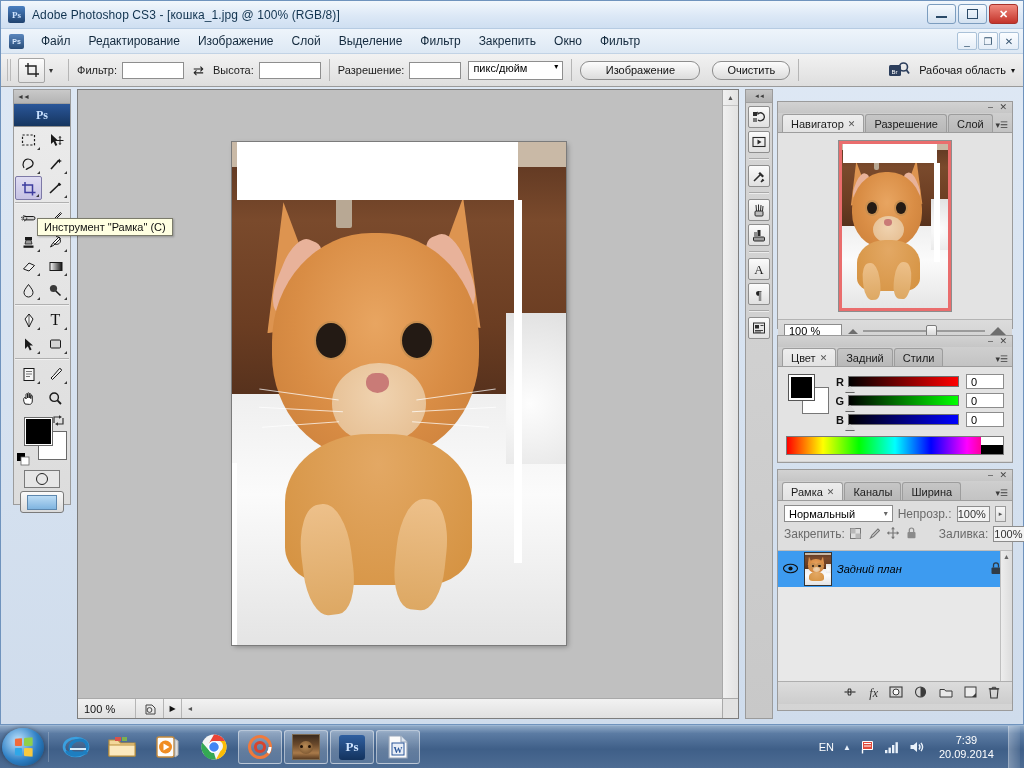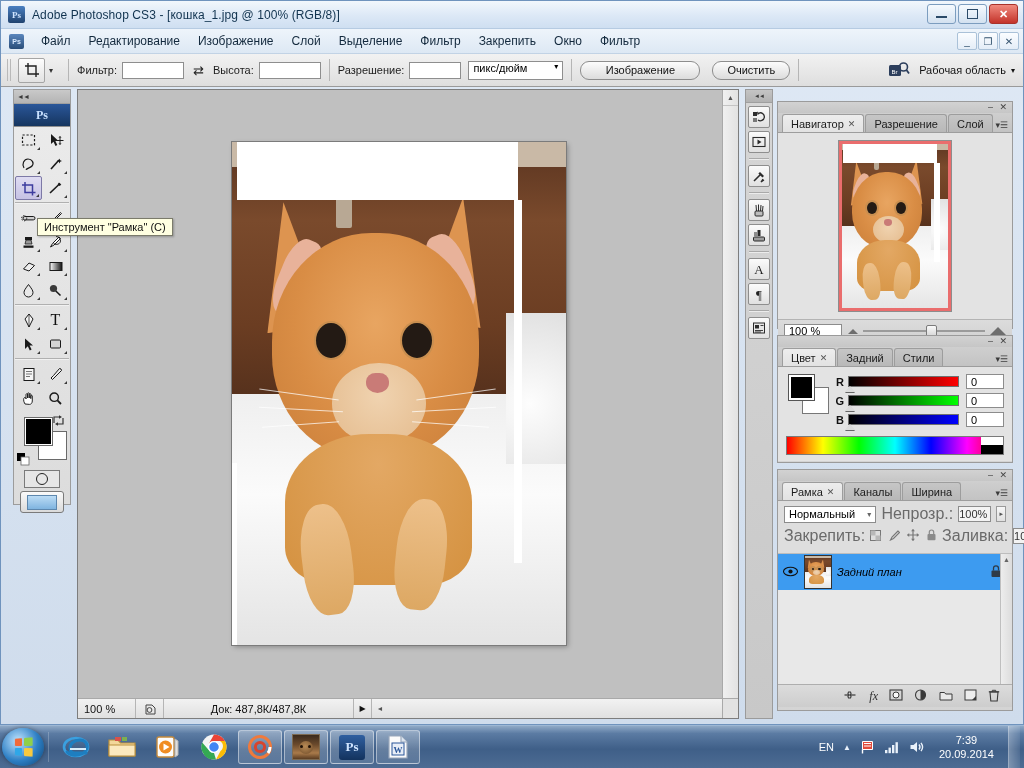--- a/index.html
+++ b/index.html
@@ -255,21 +255,21 @@
     background:linear-gradient(90deg,#ff0000,#ffff00,#00ff00,#00ffff,#0000ff,#ff00ff,#ff0000);}
   .spec-end{position:absolute;right:0;top:0;width:22px;height:100%;
     background:linear-gradient(180deg,#fff 0 50%,#000 50% 100%);}
 
   
   .lay-ctl{background:#dedede;padding:4px 6px;border-bottom:1px solid #bdbdbd;}
   .lay-row{display:flex;align-items:center;gap:5px;margin-bottom:4px;}
   .blend-sel{width:118px;height:17px;border:1px solid #8c8c8c;background:#fff;
     font-size:11px;display:flex;align-items:center;justify-content:space-between;
     padding:0 4px;box-sizing:border-box;}
-  .small-lbl{font-size:16px;color:#6a6a6a;}
+  .small-lbl{font-size:12px;color:#6a6a6a;}
   .numbox{width:36px;height:16px;border:1px solid #8c8c8c;background:#f3f3f3;font-size:11px;
     display:flex;align-items:center;justify-content:flex-end;padding-right:3px;box-sizing:border-box;color:#333;}
   .tiny-arrow{font-size:7px;color:#555;border:1px solid #9a9a9a;width:12px;height:16px;
     display:flex;align-items:center;justify-content:center;background:linear-gradient(#f7f7f7,#e0e0e0);box-sizing:border-box;}
   .lockicons{display:flex;align-items:center;gap:7px;}
   .lay-list{background:#e8e8e8;height:130px;position:relative;}
   .lay-item{height:36px;background:#3d9bf0;display:flex;align-items:center;padding:0 4px;gap:5px;}
   .eye{width:17px;font-size:11px;color:#111;text-align:center;}
   .lthumb{width:26px;height:32px;border:1px solid #333;overflow:hidden;position:relative;background:#fff;}
   .lname{flex:1;font-size:11px;font-style:italic;color:#000;}
@@ -654,21 +654,20 @@
       </div>
 
       <div class="hscroll">
         <div class="statuscell" style="width:58px">100 %</div>
         <div class="statuscell" style="width:28px;justify-content:center">
           <svg width="12" height="12">
               <path d="M2 2 h6 l3 3 v6 h-9 z" fill="#e9e9e9" stroke="#444" stroke-width="1"></path>
               <circle cx="5.5" cy="7" r="2.4" fill="none" stroke="#444" stroke-width="1"></circle>
             </svg>
         </div>
-        <div class="statuscell" style="width:190px;justify-content:center">Док: 487,8К/487,8К</div>
         <div class="statuscell" style="width:18px;justify-content:center;font-size:8px">▶</div>
         <div class="hs-arrow">◄</div>
       </div>
       <div class="corner"></div>
     </div>
 
     <div class="dockstrip">
       <div class="ds-head">◄◄</div>
       <div class="ds-btn">
         <svg width="14" height="14">
@@ -877,21 +876,21 @@
                   <path d="M6 0l-2 2.2h4zM6 12l-2-2.2h4zM0 6l2.2-2v4zM12 6l-2.2-2v4z" fill="#777"></path>
                 </svg>
             </span>
             <span>
               <svg width="11" height="12">
                   <rect x="1.5" y="5" width="8" height="6.2" rx="1" fill="#8a8a8a"></rect>
                   <path d="M3.3 5 V3.2 a2.2 2.2 0 0 1 4.4 0 V5" fill="none" stroke="#8a8a8a" stroke-width="1.2"></path>
                 </svg>
             </span>
           </div>
-          <div class="small-lbl" style="margin-left:0">Заливка:</div>
+          <div class="small-lbl" style="margin-left:17px">Заливка:</div>
           <div class="numbox">100%</div>
           <div class="tiny-arrow">▸</div>
         </div>
       </div>
 
       <div class="lay-list">
         <div class="lay-item">
           <div class="eye">
             <svg width="15" height="11">
                 <ellipse cx="7.5" cy="5.5" rx="7" ry="4.2" fill="none" stroke="#111" stroke-width="1.1"></ellipse>

